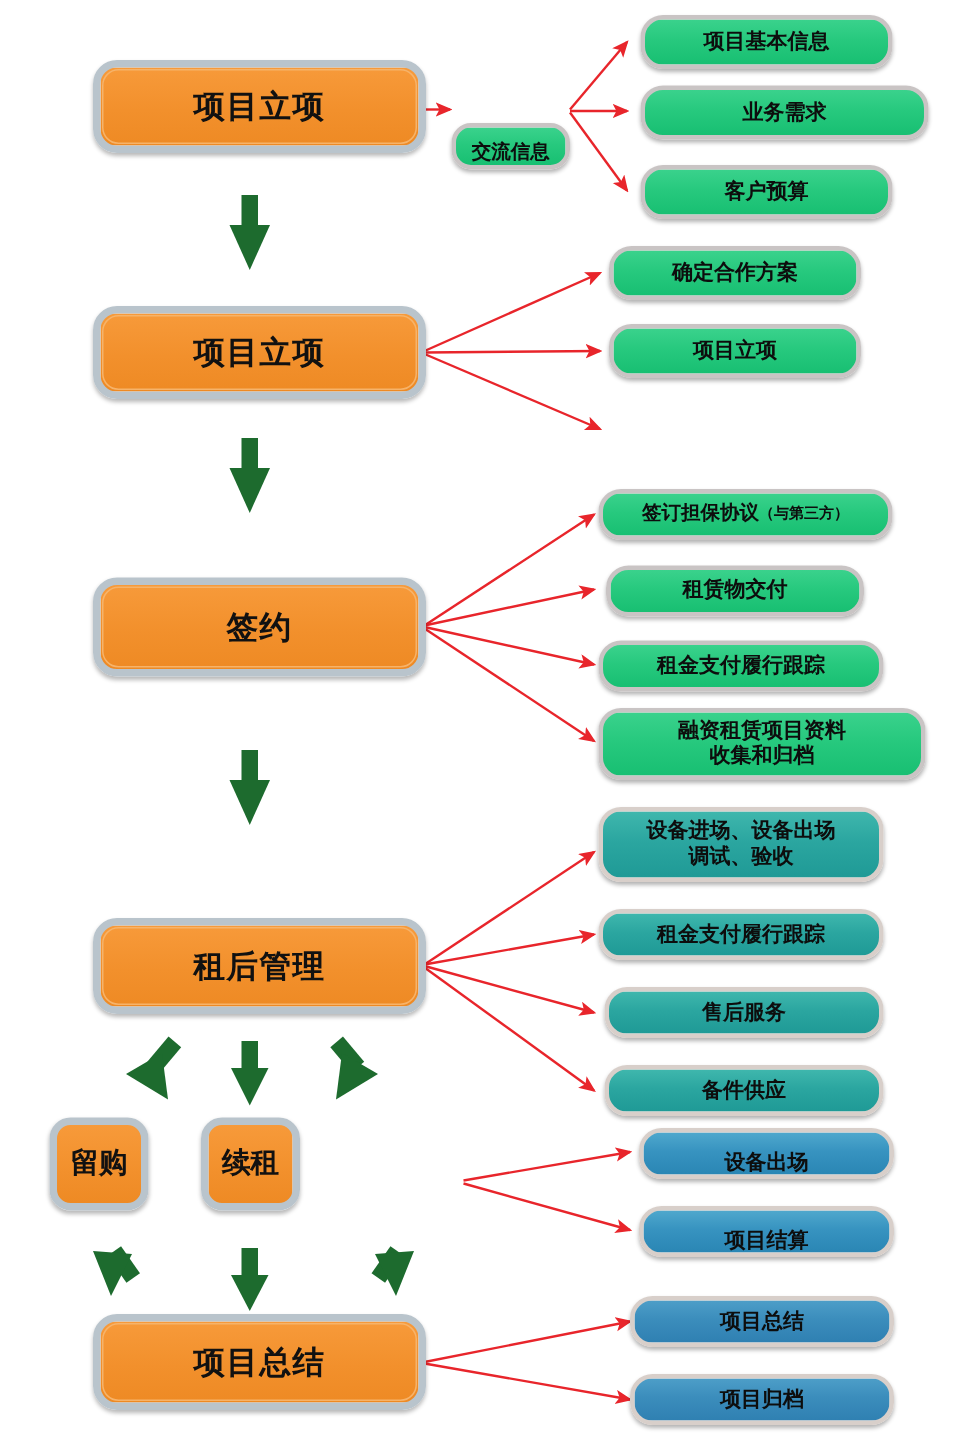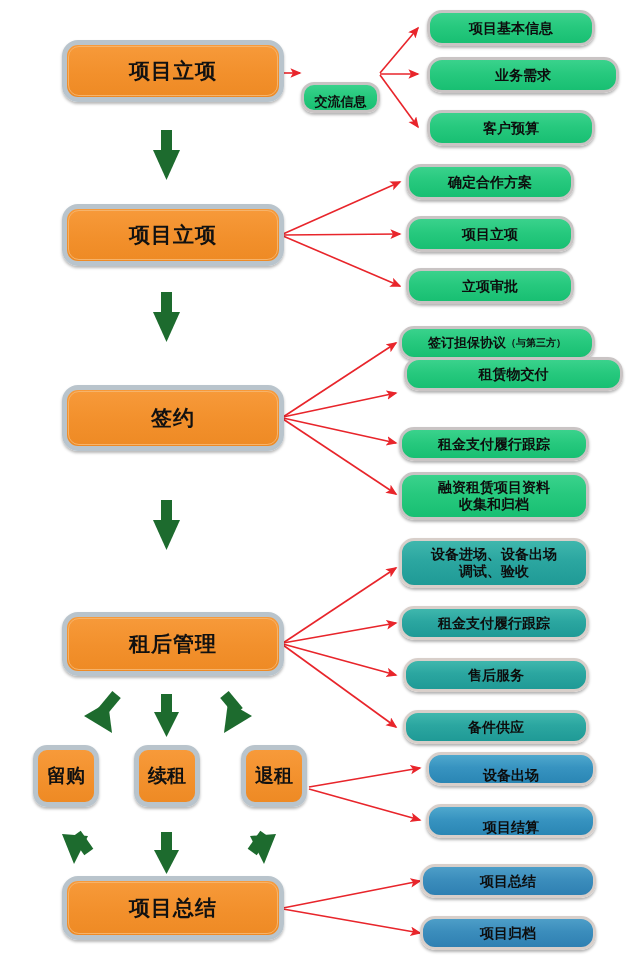--- a/index.html
+++ b/index.html
@@ -186,23 +186,20 @@
   <div class="node stage-box" style="left:62px;top:876px;width:222px;height:64px;">
     <span>项目总结</span>
   </div>
 
   <div class="node opt-box" style="left:33px;top:745px;width:66px;height:62px;">
     <span>留购</span>
   </div>
   <div class="node opt-box" style="left:134px;top:745px;width:66px;height:62px;">
     <span>续租</span>
   </div>
-  <div class="node opt-box" style="left:241px;top:745px;width:66px;height:62px;">
-    <span>退租</span>
-  </div>
 
   <div class="node pill-green-sm" style="left:301px;top:58px;width:79px;height:31px;display:flex;align-items:flex-end;justify-content:center;position:absolute;z-index:3;margin-top:24px;">
     <span>交流信息</span>
   </div>
 
   <div class="node pill pill-green" style="left:427px;top:10px;width:168px;height:36px;">
     <span>项目基本信息</span>
   </div>
   <div class="node pill pill-green" style="left:427px;top:57px;width:192px;height:36px;">
     <span>业务需求</span>
@@ -210,34 +207,31 @@
   <div class="node pill pill-green" style="left:427px;top:110px;width:168px;height:36px;">
     <span>客户预算</span>
   </div>
 
   <div class="node pill pill-green" style="left:406px;top:164px;width:168px;height:36px;text-align:right;">
     <span>确定合作方案</span>
   </div>
   <div class="node pill pill-green" style="left:406px;top:216px;width:168px;height:36px;">
     <span>项目立项</span>
   </div>
-  <div class="node pill pill-green" style="left:406px;top:268px;width:168px;height:36px;">
-    <span>立项审批</span>
-  </div>
 
   <div class="node pill pill-green" style="left:399px;top:326px;width:196px;height:34px;font-size:13px;">
     <span>签订担保协议</span><span class="tiny-suffix">（与第三方）</span>
   </div>
-  <div class="node pill pill-green" style="left:404px;top:357px;width:219px;height:34px;">
+  <div class="node pill pill-green" style="left:404px;top:377px;width:172px;height:34px;font-family:Liberation Serif, serif;">
     <span>租赁物交付</span>
   </div>
   <div class="node pill pill-green" style="left:399px;top:427px;width:190px;height:34px;">
     <span>租金支付履行跟踪</span>
   </div>
-  <div class="node pill pill-green two-line" style="left:399px;top:472px;width:190px;height:48px;">
+  <div class="node pill pill-green two-line" style="left:399px;top:472px;width:218px;height:48px;">
     <span>融资租赁项目资料
 收集和归档</span>
   </div>
 
   <div class="node pill pill-teal two-line" style="left:399px;top:538px;width:190px;height:50px;">
     <span>设备进场、设备出场
 调试、验收</span>
   </div>
   <div class="node pill pill-teal" style="left:399px;top:606px;width:190px;height:34px;">
     <span>租金支付履行跟踪</span>

